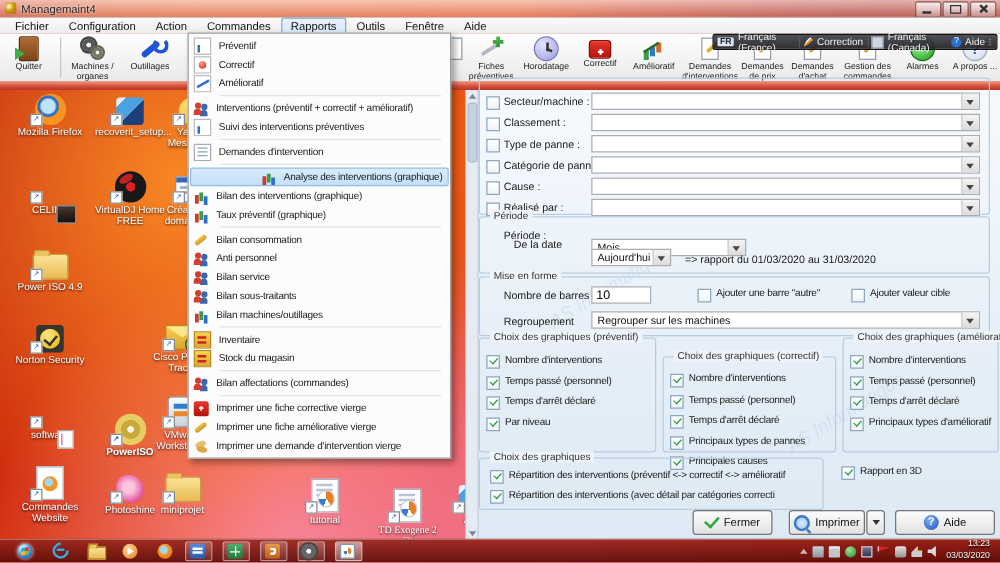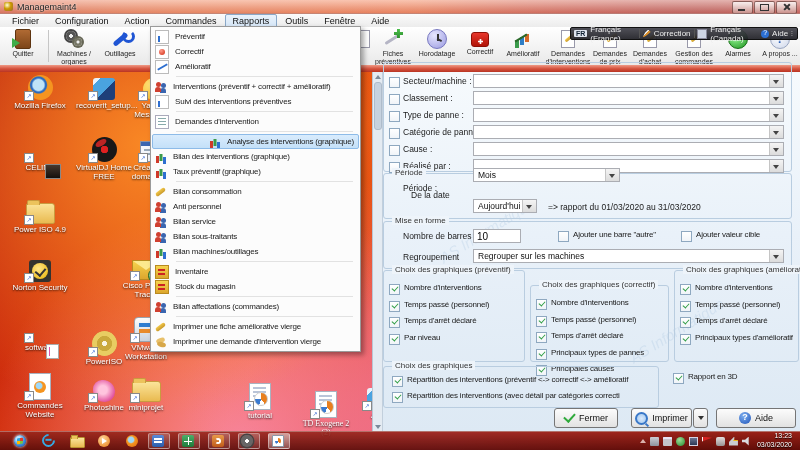--- a/index.html
+++ b/index.html
@@ -283,21 +283,21 @@
           <span class="ic ic-cisco"></span>
         </div>
         <div class="lbl">Cisco Packet Tracer</div>
       </div>
       <div class="dicon" style="left: 12px; top: 314px;">
         <div class="iwrap shortcut">
           <span class="ic ic-folder-pink"></span>
         </div>
         <div class="lbl">software</div>
       </div>
-      <div class="dicon" style="left: 76px; top: 328px;">
+      <div class="dicon" style="left: 76px; top: 328px; font-weight: bold;">
         <div class="iwrap shortcut">
           <span class="ic ic-cd"></span>
         </div>
         <div class="lbl">PowerISO</div>
       </div>
       <div class="dicon" style="left: 118px; top: 314px;">
         <div class="iwrap shortcut">
           <span class="ic ic-vmware"></span>
         </div>
         <div class="lbl">VMware Workstation</div>
@@ -513,20 +513,24 @@
         <span class="mi mi-stock"></span>
         <span>Stock du magasin</span>
       </div>
       <div class="dd-sep"></div>
       <div class="dd-item">
         <span class="mi mi-people-red"></span>
         <span>Bilan affectations (commandes)</span>
       </div>
       <div class="dd-sep"></div>
       <div class="dd-item">
+        <span class="mi mi-case-red"></span>
+        <span>Imprimer une fiche corrective vierge</span>
+      </div>
+      <div class="dd-item">
         <span class="mi mi-pen"></span>
         <span>Imprimer une fiche améliorative vierge</span>
       </div>
       <div class="dd-item">
         <span class="mi mi-hands"></span>
         <span>Imprimer une demande d'intervention vierge</span>
       </div>
     </div>
 
   <div class="panel">
@@ -587,21 +591,21 @@
         <div class="combo" style="left: 100px; top: 87px; right: 16px;">
           <span class="cval"></span>
           <span class="carr"></span>
         </div>
       </div>
 
     <div class="gbox" style="left:10px;right:8px;top:101px;height:44px;">
       <span class="gb-title">Période</span>
     </div>
     <span class="plabel" style="left:30px;top:111px;">Période :</span>
-    <div class="combo" style="left:100px;top:96px;width:147px;">
+    <div class="combo" style="left:100px;top:119px;width:124px;">
       <span class="cval">Mois</span>
       <span class="carr"></span>
     </div>
     <span class="plabel" style="left:38px;top:118px;">De la date</span>
     <div class="combo" style="left:100px;top:127px;width:64px;">
       <span class="cval">Aujourd'hui</span>
       <span class="carr"></span>
     </div>
     <span class="plabel" style="left:175px;top:130px;">=&gt; rapport du 01/03/2020 au 31/03/2020</span>
 

